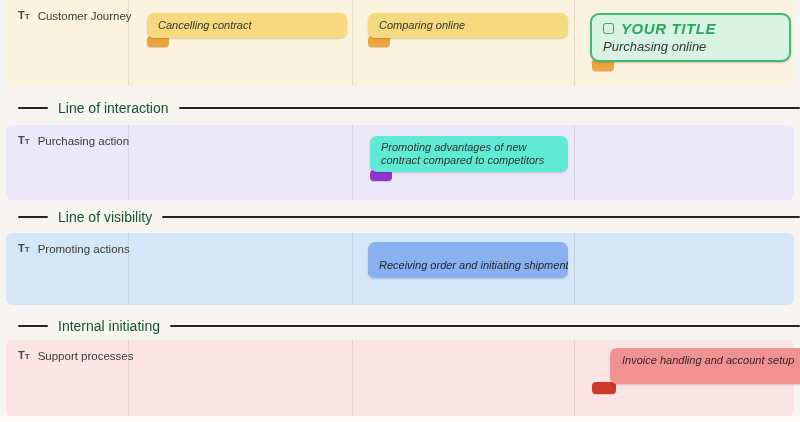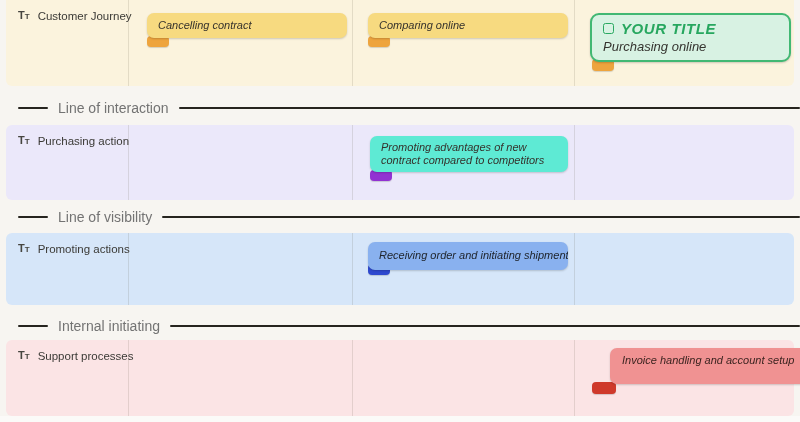--- a/index.html
+++ b/index.html
@@ -41,21 +41,21 @@
   }
   .ticon .t-small{font-size:8px;font-weight:700;}
   
   .hsep{
     position:absolute;left:18px;right:0;height:16px;
     display:flex;align-items:center;
   }
   .hsep-1{top:100px;} .hsep-2{top:209px;} .hsep-3{top:318px;}
   .hsep .stub{width:30px;height:2px;background:#26241f;border-radius:1px;}
   .hsep .lbl{
-    margin:0 10px;font-size:14px;color:#737373;font-weight:500;
+    margin:0 10px;font-size:14px;color:#14532d;font-weight:500;
     white-space:nowrap;
   }
   .hsep .longline{flex:1;height:2px;background:#26241f;border-radius:1px;}
   
   .note{
     position:absolute;z-index:2;
     box-sizing:border-box;
     border-radius:7px;
     font-size:11px;line-height:13px;color:#35322c;
     padding:6px 11px;
@@ -83,21 +83,21 @@
   .n3 .checkbox{
     width:9px;height:9px;border:1.6px solid #2aa961;border-radius:2.5px;
     flex:0 0 auto;
   }
   .n3 .ntitle{
     color:#27a75f;font-weight:700;font-size:15px;letter-spacing:0.6px;
   }
   .n3 .nbody{margin-top:5px;font-size:13px;color:#35342f;}
   .n4{left:370px;top:136px;width:198px;min-height:36px;background:#5eead4;padding:5px 11px;}
   .tab4{left:370px;top:170px;width:22px;height:11px;background:#9232d2;}
-  .n5{left:368px;top:242px;width:200px;height:28px;background:#89b1ef;padding:7px 11px;color:#20262e;}
+  .n5{left:368px;top:242px;width:200px;height:36px;background:#89b1ef;padding:17px 11px;color:#20262e;}
   .tab5{left:368px;top:264px;width:22px;height:11px;background:#2e49cf;}
   .n6{left:592px;top:348px;width:198px;height:36px;background:#f09292;padding:6px 12px;color:#3c2420;margin-left:18px;}
   .tab6{left:592px;top:382px;width:24px;height:12px;background:#cf392b;}
   .below-board{
     position:absolute;left:0;top:416px;width:800px;height:6px;
     background:#fbfaf8;
   }
   .nowrap{white-space:nowrap;overflow:hidden;}
 </style>
 </head>

